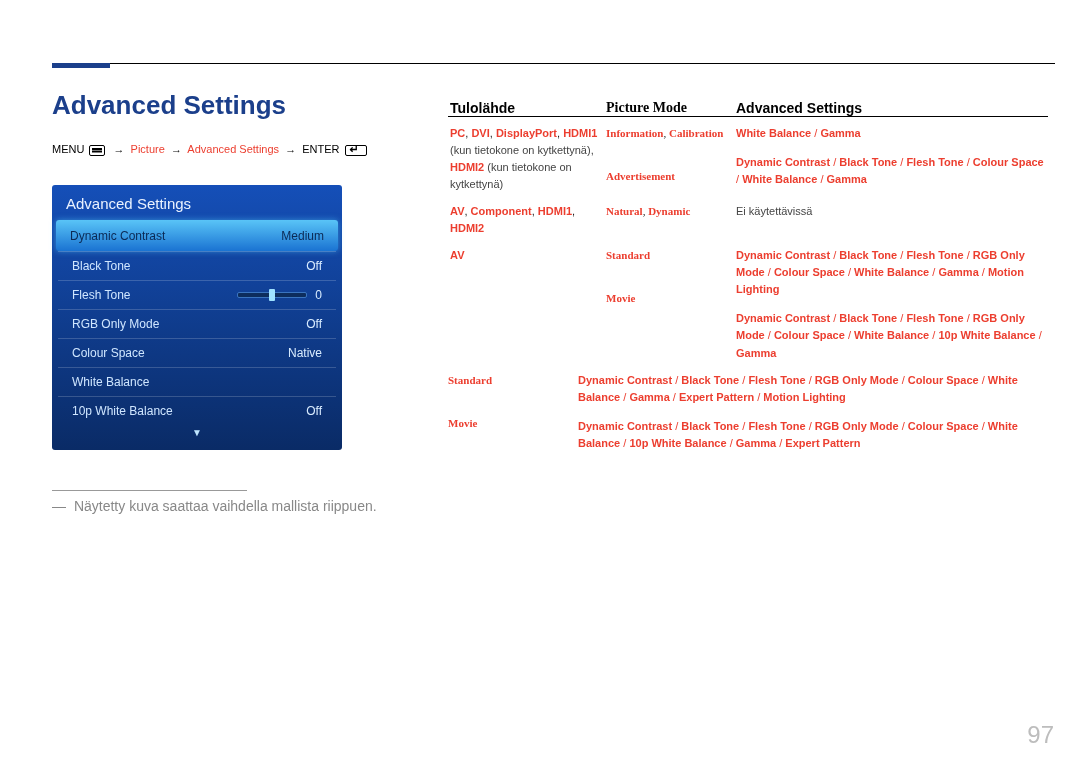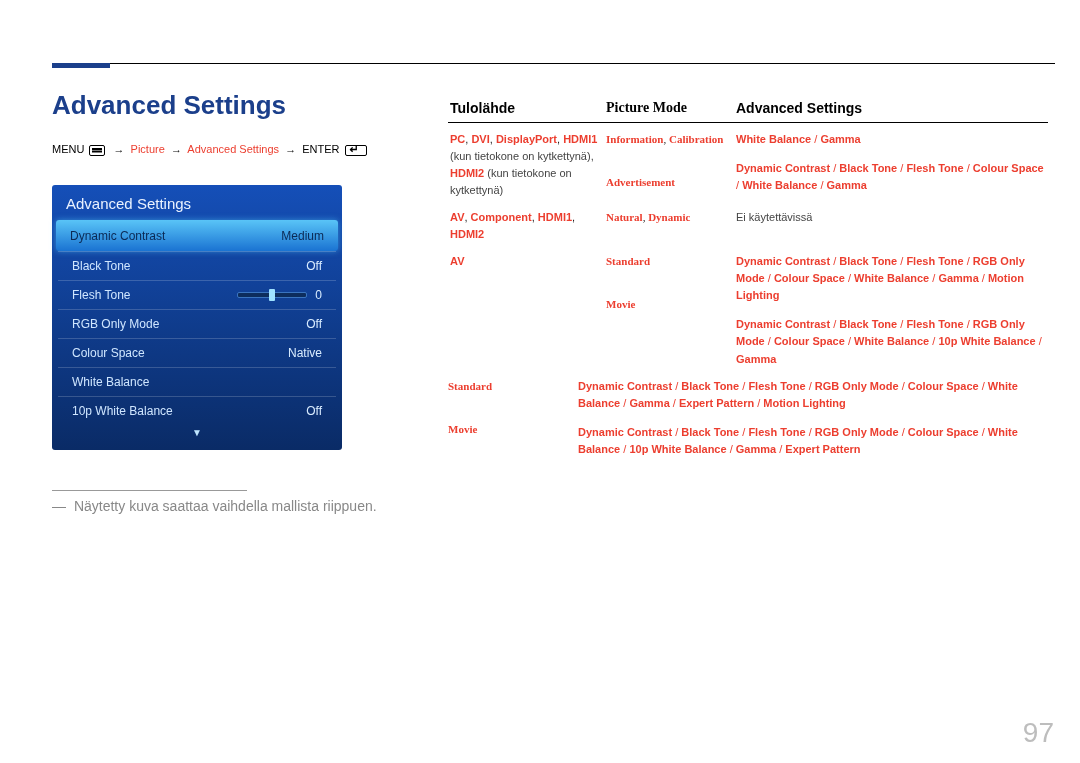--- a/index.html
+++ b/index.html
@@ -160,21 +160,21 @@
   .tbl {
     position: absolute;
     top: 100px;
     left: 448px;
     width: 600px;
     font-size: 11px;
   }
   .tbl-header {
     display: flex;
     border-bottom: 1.5px solid #000;
-    padding-bottom: 6px;
+    padding-bottom: 0;
     font-weight: bold;
     font-size: 14px;
     color: #000;
   }
   .col1 { width: 158px; padding-left: 2px; }
   .col2 { width: 130px; font-family: Liberation Serif, serif; }
   .col3 { flex: 1; }
   .tbl-row {
     display: flex;
     padding: 8px 0 10px;
@@ -182,21 +182,21 @@
   }
   .tbl-row + .tbl-row { padding-top: 0; }
   .tbl .red { color: #ec3e2f; font-weight: bold; }
   .tbl .plain { color: #444; text-align: right; }
   .tbl .sep { color: #ec3e2f; font-weight: normal; }
 
   .page-number {
     position: absolute;
     bottom: 14px;
     right: 26px;
-    font-size: 28px;
+    font-size: 24px;
     color: #bdbdbd;
     font-weight: 300;
   }
 </style>
 </head>
 <body>
 
 <div class="header-rule"></div>
 <div class="header-accent"></div>
 <div class="page-title">Advanced Settings</div>

